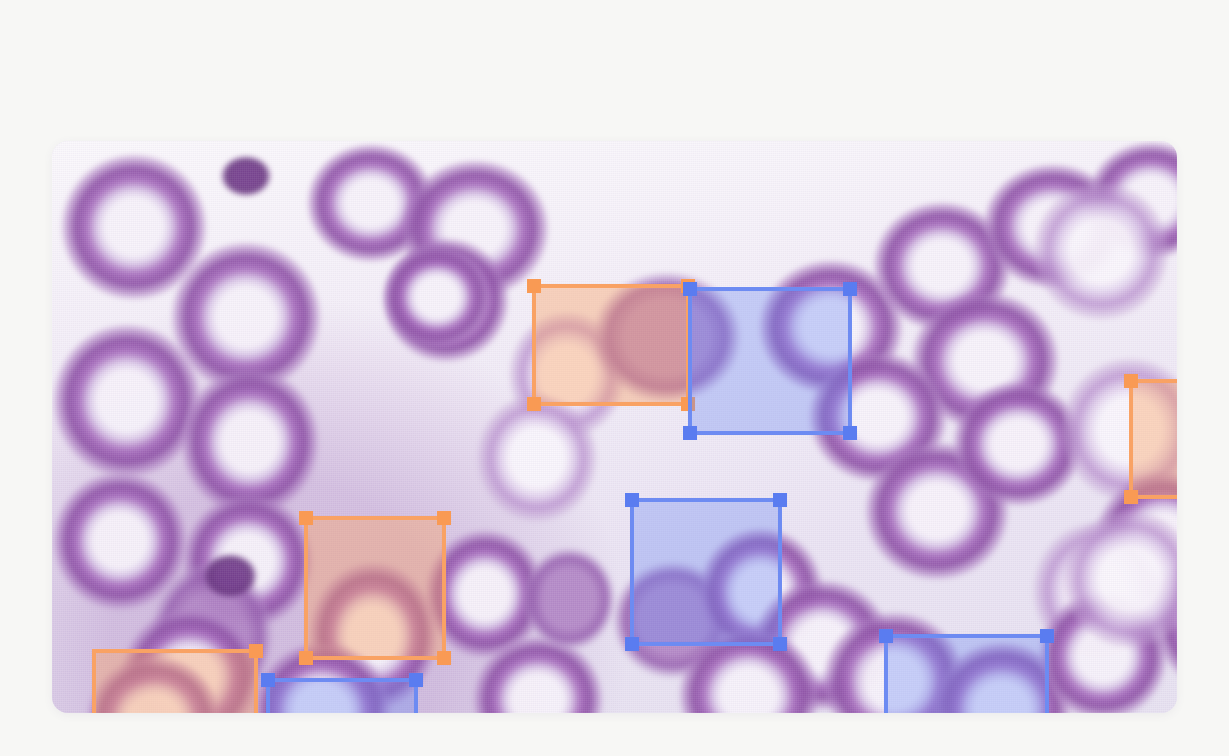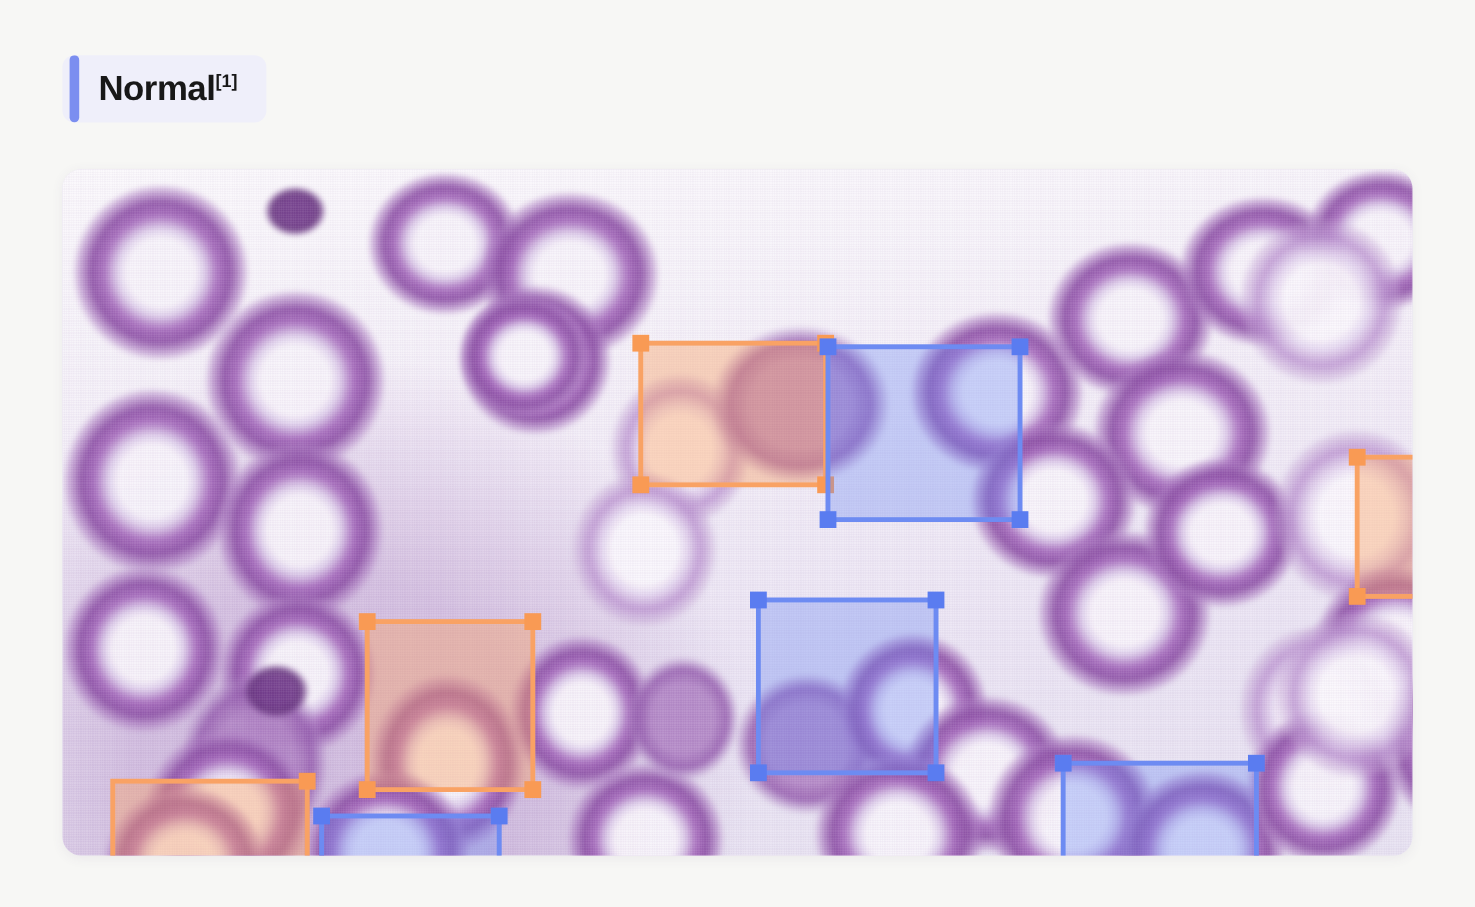--- a/index.html
+++ b/index.html
@@ -159,24 +159,20 @@
   .handle.tr { right: -9px; top: -9px; }
   .handle.bl { left: -9px;  bottom: -9px; }
   .handle.br { right: -9px; bottom: -9px; }
 </style>
 </head>
 <body>
 
 <div id="root">
 
   <div class="legend">
-    <div class="chip" style="background: rgb(239, 239, 250);">
-      <span class="chip-bar" style="background: rgb(123, 142, 240);"></span>
-      <span class="chip-label"><span>Normal</span><sup>[1]</sup></span>
-    </div>
 
   </div>
 
   <div class="frame">
     <div class="smear" id="smear">
         <div class="rbc ring" style="left: 8px; top: 12px; width: 148px; height: 148px;"></div>
         <div class="rbc ring" style="left: 118px; top: 100px; width: 152px; height: 152px;"></div>
         <div class="rbc ring" style="left: 254px; top: 2px; width: 130px; height: 120px;"></div>
         <div class="rbc ring" style="left: 348px; top: 18px; width: 150px; height: 140px;"></div>
         <div class="rbc dark" style="left: 168px; top: 14px; width: 52px; height: 42px;"></div>

